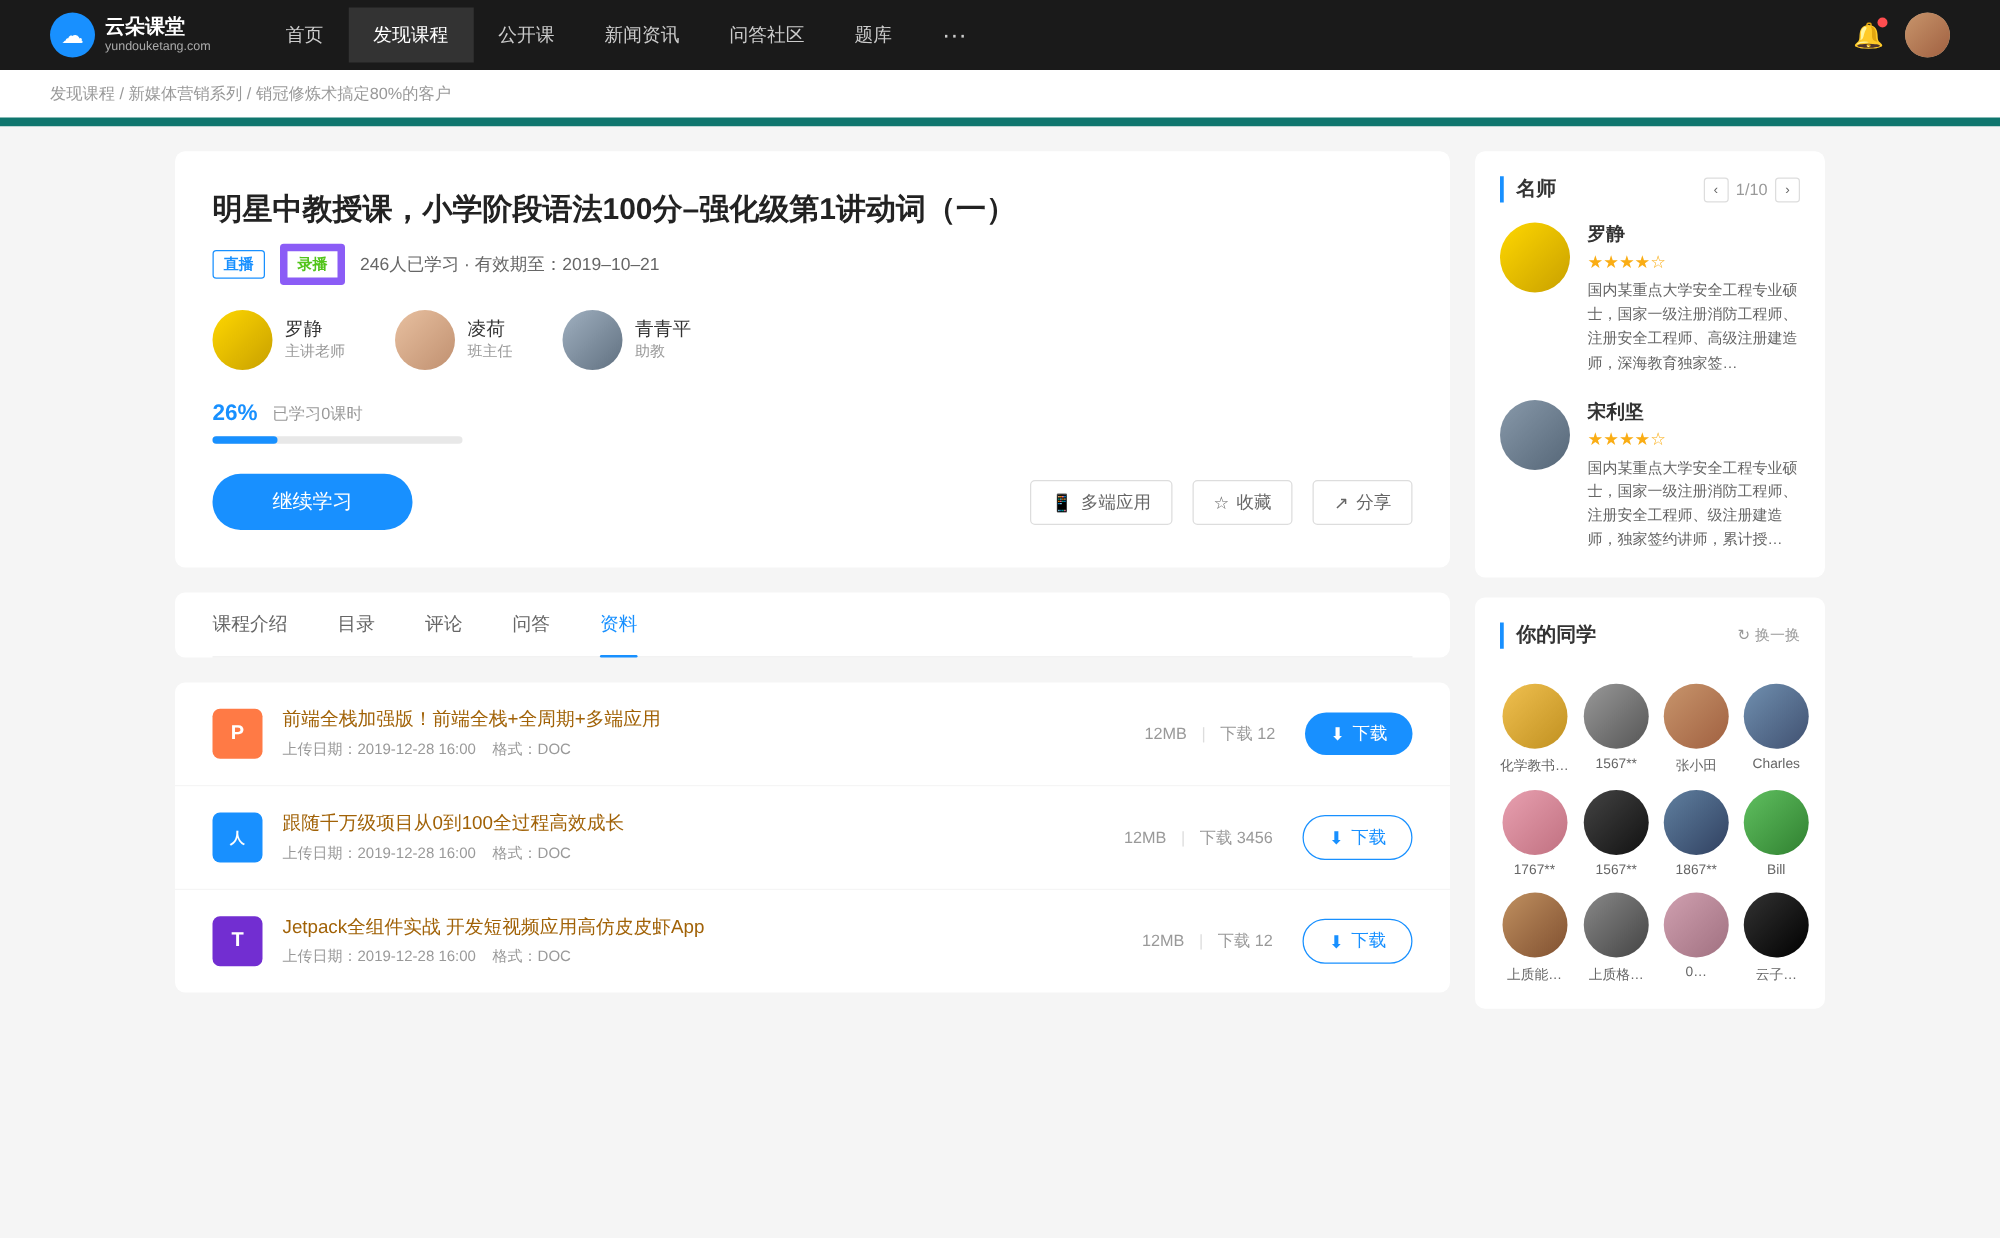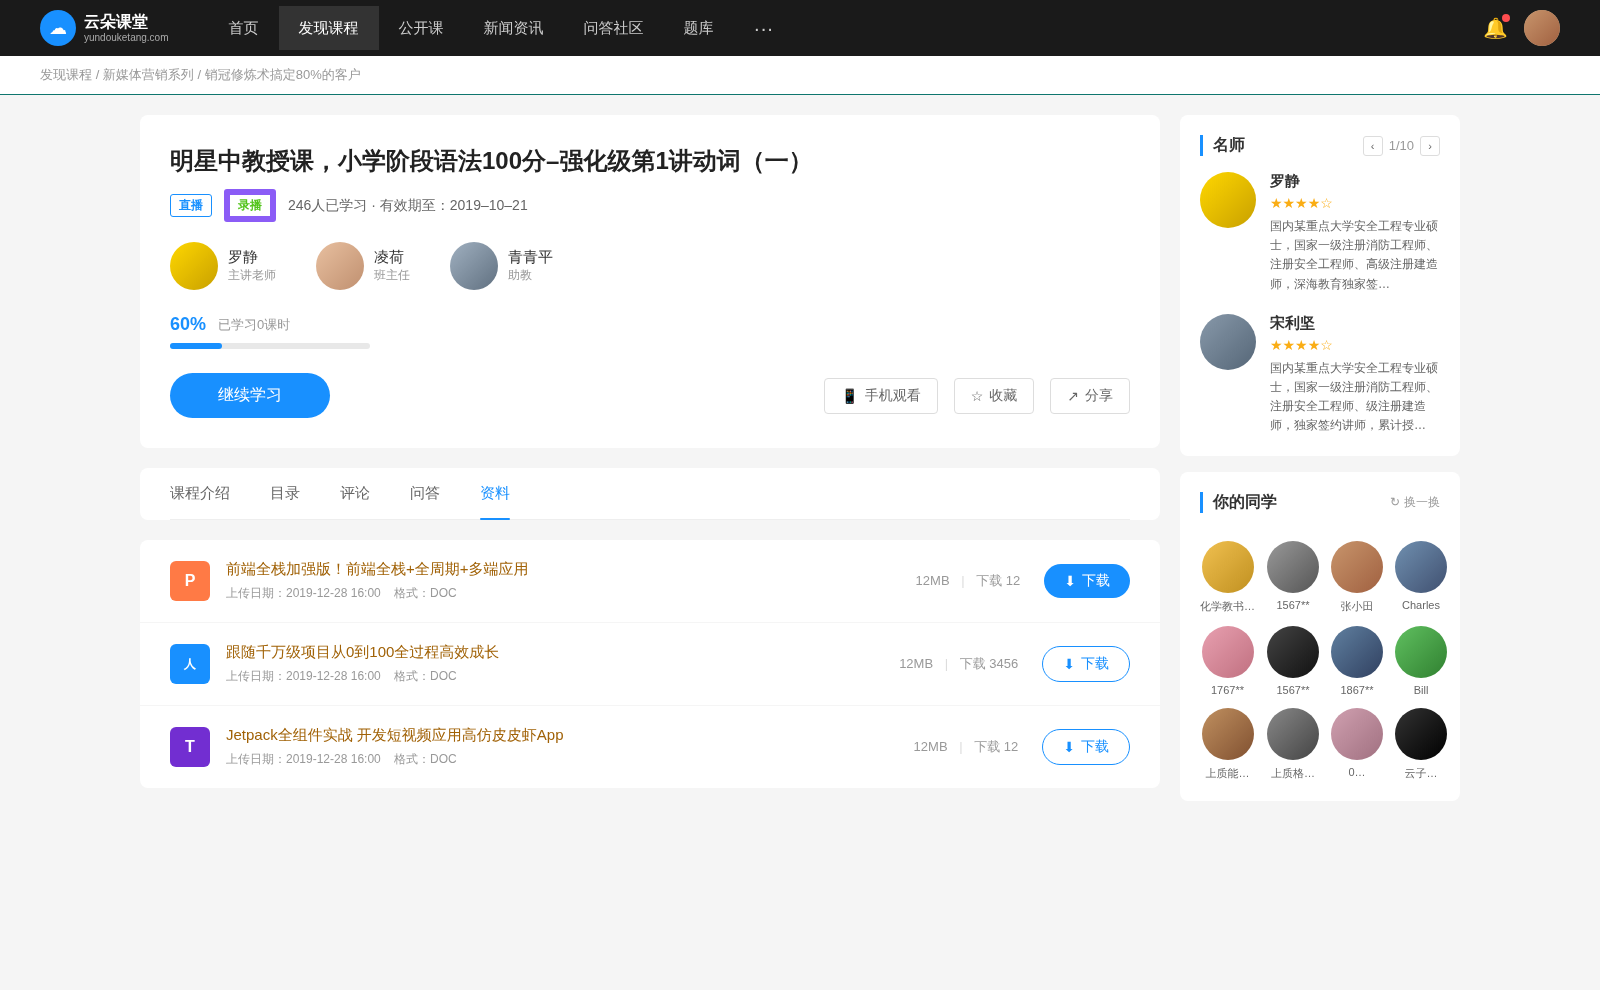--- a/index.html
+++ b/index.html
@@ -15,21 +15,21 @@
     .nav-item { color: #ccc; padding: 0 20px; height: 44px; display: flex; align-items: center; cursor: pointer; font-size: 15px; }
     .nav-item.active { background: #333; color: white; }
     .nav-dots { color: #ccc; font-size: 20px; cursor: pointer; }
     .nav-right { margin-left: auto; display: flex; align-items: center; gap: 16px; }
     .bell-icon { color: #ccc; font-size: 20px; position: relative; cursor: pointer; }
     .bell-badge { width: 8px; height: 8px; background: #ff4d4f; border-radius: 50%; position: absolute; top: -2px; right: -2px; }
     .avatar-nav { width: 36px; height: 36px; border-radius: 50%; background: #c0a080; overflow: hidden; cursor: pointer; display: flex; align-items: center; justify-content: center; }
     .avatar-nav-img { width: 100%; height: 100%; background: linear-gradient(135deg, #c8956c, #a06040); border-radius: 50%; }
 
     
-    .breadcrumb { background: white; padding: 10px 40px; border-bottom: 1px solid #0f766e; font-size: 13px; color: #999; }
+    .breadcrumb { background: white; padding: 10px 40px; border-bottom: 7px solid #0f766e; font-size: 13px; color: #999; }
     .breadcrumb a { color: #999; text-decoration: none; }
     .breadcrumb span { color: #999; }
 
     
     .main-container { max-width: 1400px; margin: 0 auto; padding: 20px 40px; display: flex; gap: 20px; }
 
     
     .left-content { flex: 1; }
 
     
@@ -177,33 +177,33 @@
         <div class="teacher-item">
           <div class="teacher-avatar" style="background:linear-gradient(135deg,#a0b0c0,#607080);border-radius:50%;"></div>
           <div class="teacher-info">
             <div class="name">青青平</div>
             <div class="role">助教</div>
           </div>
         </div>
       </div>
       <div class="progress-section">
         <div class="progress-header">
-          <span class="progress-percent">60%</span>
+          <span class="progress-percent">26%</span>
           <span class="progress-label">已学习0课时</span>
         </div>
         <div class="progress-bar-bg">
           <div class="progress-bar-fill" style="width:26%"></div>
         </div>
       </div>
       <div class="action-row">
         <button class="btn-continue">继续学习</button>
         <div class="action-links">
           <div class="action-link">
             <span>📱</span>
-            <span>手机观看</span>
+            <span>多端应用</span>
           </div>
           <div class="action-link">
             <span>☆</span>
             <span>收藏</span>
           </div>
           <div class="action-link">
             <span>↗</span>
             <span>分享</span>
           </div>
         </div>

